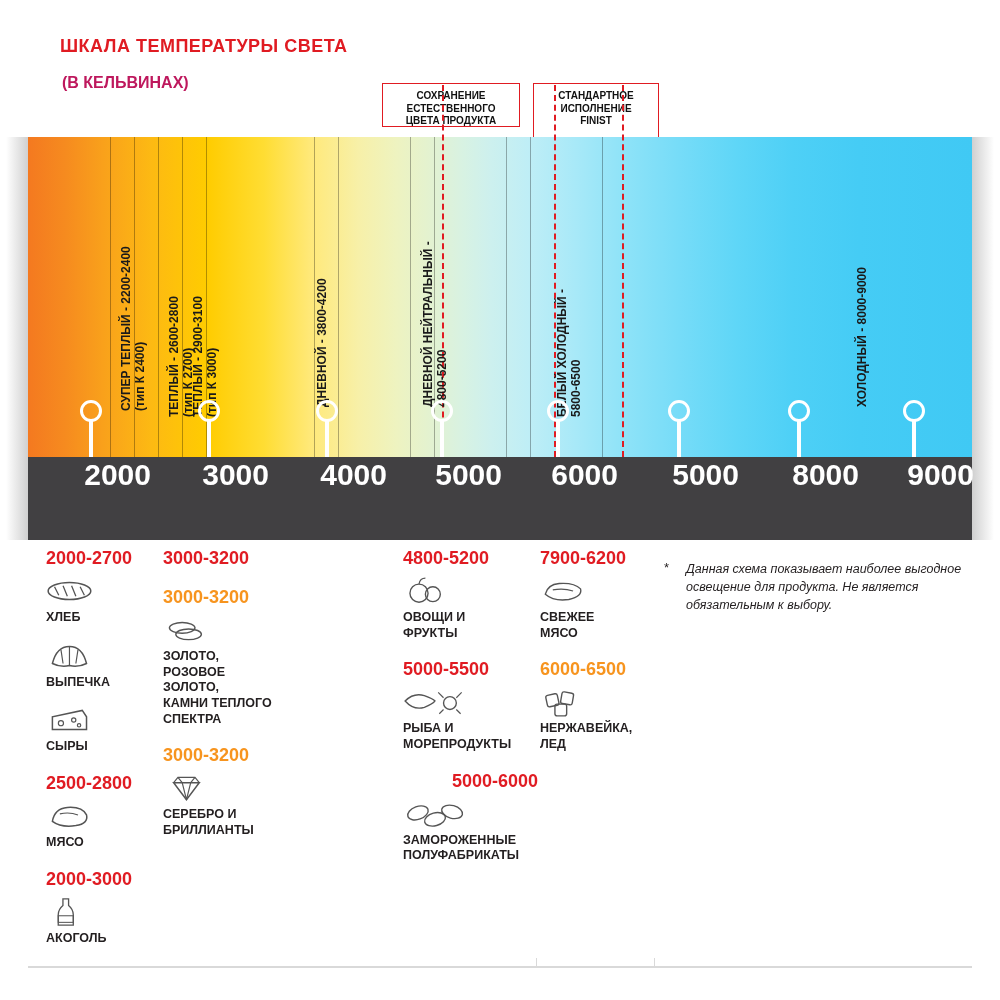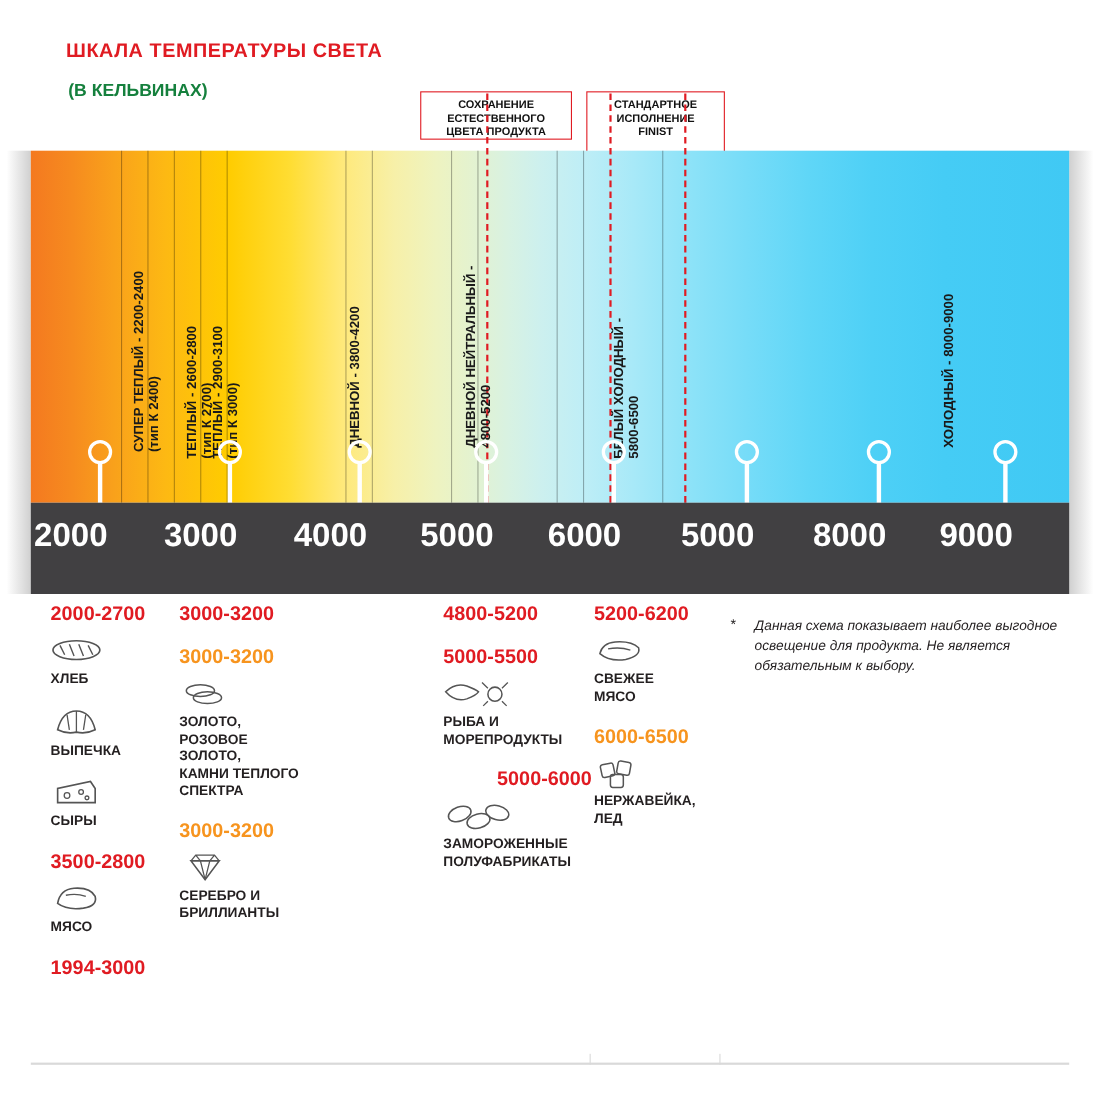--- a/index.html
+++ b/index.html
@@ -11,21 +11,21 @@
     overflow:hidden;
     color:#231f20;
   }
   
   .title{
     position:absolute;left:60px;top:36px;
     font-size:18px;font-weight:bold;color:#e01b22;letter-spacing:.5px;
   }
   .subtitle{
     position:absolute;left:62px;top:74px;
-    font-size:16px;font-weight:bold;color:#15803d;
+    font-size:16px;font-weight:bold;color:#be185d;
   }
   
   .callout{
     position:absolute;
     border:1px solid #e01b22;
     background:#ffffff;
     text-align:center;
     font-size:10px;font-weight:bold;line-height:1.25;
     color:#111;
     padding:6px 8px;
@@ -76,23 +76,23 @@
     white-space:pre;
     line-height:1.15;
     text-align:left;
   }
   
   .scale{
     position:absolute;left:28px;top:457px;width:944px;height:83px;
     background:#414042;
   }
   .scale-num{
-    position:absolute;top:470px;
+    position:absolute;top:458px;
     font-size:30px;font-weight:bold;color:#ffffff;
-    text-align:left;width:120px;
+    text-align:right;width:120px;
   }
   .marker{
     position:absolute;width:22px;height:22px;border-radius:50%;
     border:3px solid #ffffff;background:transparent;box-sizing:border-box;
   }
   .marker-stem{
     position:absolute;width:4px;background:#ffffff;
   }
   .shadow-l{
     position:absolute;left:6px;top:137px;width:22px;height:403px;
@@ -232,30 +232,37 @@
     <div class="itm">
       <svg class="ico" viewBox="0 0 44 30">
         <path d="M6 24 L6 12 L34 6 L38 12 L38 24 Z" fill="none" stroke="#555" stroke-width="1.4"></path>
         <circle cx="14" cy="18" r="2.4" fill="none" stroke="#555" stroke-width="1.1"></circle>
         <circle cx="26" cy="15" r="2" fill="none" stroke="#555" stroke-width="1.1"></circle>
         <circle cx="31" cy="20" r="1.6" fill="none" stroke="#555" stroke-width="1.1"></circle>
       </svg>
       <div class="cap">СЫРЫ</div>
     </div>
 
-    <div class="rng red" style="margin-top:18px;">3500-2800</div>
+    <div class="rng red" style="margin-top:18px;">2500-2800</div>
     <div class="itm">
       <svg class="ico" viewBox="0 0 44 30">
         <path d="M6 20 Q8 8 20 7 Q34 6 38 14 Q40 22 28 24 Q14 26 6 20 Z" fill="none" stroke="#555" stroke-width="1.4"></path>
         <path d="M13 13 Q22 11 30 14" stroke="#555" stroke-width="1.1" fill="none"></path>
       </svg>
       <div class="cap">МЯСО</div>
     </div>
 
-    <div class="rng red" style="margin-top:18px;">1994-3000</div>
+    <div class="rng red" style="margin-top:18px;">2000-3000</div>
+    <div class="itm">
+      <svg class="ico" viewBox="0 0 44 34">
+        <path d="M18 3 L24 3 L24 10 Q29 14 29 20 L29 31 L13 31 L13 20 Q13 14 18 10 Z" fill="none" stroke="#555" stroke-width="1.4"></path>
+        <rect x="13" y="21" width="16" height="7" fill="none" stroke="#555" stroke-width="1.1"></rect>
+      </svg>
+      <div class="cap">АКОГОЛЬ</div>
+    </div>
   </div>
 
   <div class="col" style="left:163px;width:118px;">
     <div class="rng red">3000-3200</div>
 
     <div class="rng orange" style="margin-top:18px;">3000-3200</div>
     <div class="itm">
       <svg class="ico" viewBox="0 0 44 30">
         <ellipse cx="18" cy="13" rx="12" ry="5" fill="none" stroke="#555" stroke-width="1.3"></ellipse>
         <ellipse cx="24" cy="19" rx="12" ry="5" fill="none" stroke="#555" stroke-width="1.3"></ellipse>
@@ -273,20 +280,29 @@
         <path d="M10 10 L14 5 L30 5 L34 10 M14 5 L18 10 M30 5 L26 10 M18 10 L22 26 L26 10" stroke="#555" stroke-width="1.1" fill="none"></path>
       </svg>
       <div class="cap" style="white-space:pre-line">СЕРЕБРО И
 БРИЛЛИАНТЫ</div>
     </div>
   </div>
 
 
   <div class="col" style="left:403px;width:135px;">
     <div class="rng red">4800-5200</div>
+    <div class="itm">
+      <svg class="ico" viewBox="0 0 44 30">
+        <circle cx="15" cy="17" r="8.5" fill="none" stroke="#555" stroke-width="1.3"></circle>
+        <circle cx="28" cy="18" r="7" fill="none" stroke="#555" stroke-width="1.3"></circle>
+        <path d="M15 8.5 Q16 3 21 3" stroke="#555" stroke-width="1.1" fill="none"></path>
+      </svg>
+      <div class="cap" style="white-space:pre-line">ОВОЩИ И
+ФРУКТЫ</div>
+    </div>
 
     <div class="rng red" style="margin-top:18px;">5000-5500</div>
     <div class="itm">
       <svg class="ico" viewBox="0 0 60 30">
         <path d="M2 14 Q10 6 20 9 Q28 12 30 14 Q28 17 20 20 Q10 23 2 14 Z" fill="none" stroke="#555" stroke-width="1.3"></path>
         <circle cx="44" cy="16" r="6" fill="none" stroke="#555" stroke-width="1.3"></circle>
         <path d="M38 11 L33 6 M50 11 L55 6 M38 22 L34 26 M50 22 L54 26" stroke="#555" stroke-width="1.1"></path>
       </svg>
       <div class="cap" style="white-space:pre-line">РЫБА И
 МОРЕПРОДУКТЫ</div>
@@ -298,21 +314,21 @@
         <ellipse cx="14" cy="14" rx="10" ry="6" fill="none" stroke="#555" stroke-width="1.3" transform="rotate(-20 14 14)"></ellipse>
         <ellipse cx="30" cy="20" rx="10" ry="6" fill="none" stroke="#555" stroke-width="1.3" transform="rotate(-15 30 20)"></ellipse>
         <ellipse cx="46" cy="13" rx="10" ry="6" fill="none" stroke="#555" stroke-width="1.3" transform="rotate(15 46 13)"></ellipse>
       </svg>
       <div class="cap" style="white-space:pre-line">ЗАМОРОЖЕННЫЕ
 ПОЛУФАБРИКАТЫ</div>
     </div>
   </div>
 
   <div class="col" style="left:540px;width:110px;">
-    <div class="rng red">5200-6200</div>
+    <div class="rng red">7900-6200</div>
     <div class="itm">
       <svg class="ico" viewBox="0 0 44 30">
         <path d="M5 18 Q7 9 18 8 Q32 7 38 13 Q40 20 27 23 Q13 25 5 18 Z" fill="none" stroke="#555" stroke-width="1.3"></path>
         <path d="M12 14 Q22 12 31 15" stroke="#555" stroke-width="1.1" fill="none"></path>
       </svg>
       <div class="cap" style="white-space:pre-line">СВЕЖЕЕ
 МЯСО</div>
     </div>
 
     <div class="rng orange" style="margin-top:18px;">6000-6500</div>

